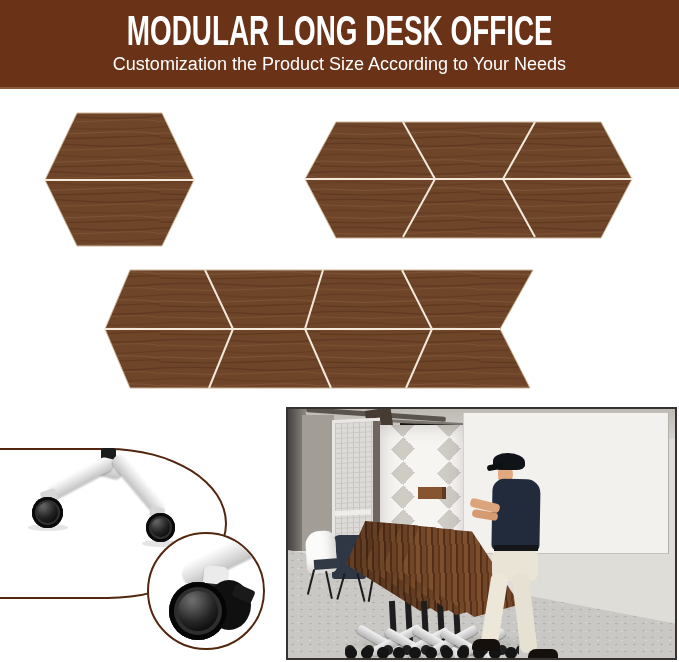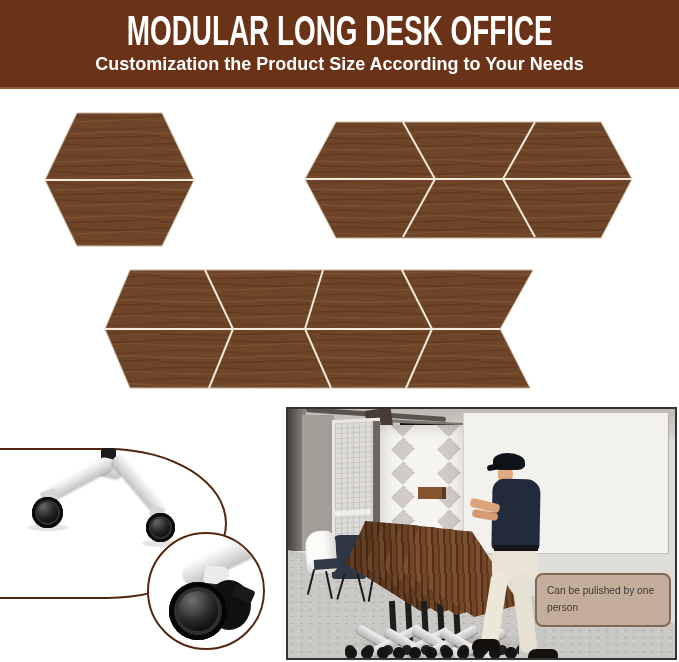--- a/index.html
+++ b/index.html
@@ -6,21 +6,21 @@
   body{position:relative;width:679px;height:662px;overflow:hidden;
        font-family:"Liberation Sans",sans-serif;}
   .abs{position:absolute;}
 
   
   .banner{position:absolute;left:0;top:0;width:679px;height:89px;background:#6a3217;
           border-bottom:2px solid #8a5c3c;box-sizing:border-box;
           display:flex;flex-direction:column;align-items:center;justify-content:center;z-index:5;}
   .banner .title{margin:0;color:#fff;font-size:34px;font-weight:700;line-height:1;
           letter-spacing:0;transform:scale(.82,1.24);white-space:nowrap;}
-  .banner .subtitle{margin:7px 0 0;color:#fff;font-size:18px;font-weight:700;white-space:nowrap;}
+  .banner .subtitle{margin:7px 0 0;color:#fff;font-size:18px;font-weight:400;white-space:nowrap;}
 
   
   svg.shapes{position:absolute;left:0;top:0;z-index:1;}
 
   
   .capsule{position:absolute;left:-60px;top:448px;width:283px;height:147px;background:#fff;
            border:2px solid #52260f;border-radius:0 120px 120px 0 / 0 76px 76px 0;z-index:3;}
   .smallcircle{position:absolute;left:147px;top:532px;width:114px;height:114px;background:#fff;
            border:2px solid #52260f;border-radius:50%;overflow:hidden;z-index:4;}
   .silver{background:linear-gradient(180deg,#fbfbfb 0%,#e3e3e3 45%,#c3c3c3 100%);
@@ -187,16 +187,13 @@
   <div class="abs" style="left:204px;top:70px;width:48px;height:72px;background:#222b3b;border-radius:12px 14px 6px 6px;transform:rotate(1deg);z-index:10;"></div>
   <div class="abs" style="left:182px;top:92px;width:30px;height:9px;background:#dca47c;border-radius:4px;transform:rotate(14deg);z-index:10;"></div>
   <div class="abs" style="left:184px;top:102px;width:26px;height:8px;background:#d59a72;border-radius:4px;transform:rotate(10deg);z-index:10;"></div>
   <div class="abs" style="left:206px;top:136px;width:44px;height:6px;background:#14161a;z-index:11;"></div>
   <div class="abs" style="left:204px;top:140px;width:46px;height:32px;background:#e9e4d6;border-radius:8px;z-index:10;"></div>
   <div class="abs" style="left:198px;top:164px;width:17px;height:74px;background:#ece7d9;border-radius:6px;transform:rotate(9deg);z-index:10;"></div>
   <div class="abs" style="left:228px;top:164px;width:17px;height:80px;background:#e6e1d3;border-radius:6px;transform:rotate(-7deg);z-index:10;"></div>
   <div class="abs" style="left:184px;top:230px;width:28px;height:12px;background:#15100b;border-radius:8px 6px 2px 3px;z-index:11;"></div>
   <div class="abs" style="left:240px;top:240px;width:30px;height:12px;background:#15100b;border-radius:8px 6px 3px 2px;z-index:11;"></div>
 
-  <div class="callout">
-    <span>Can be pulished by one person</span>
-  </div>
 </div>
 
 </body></html>

